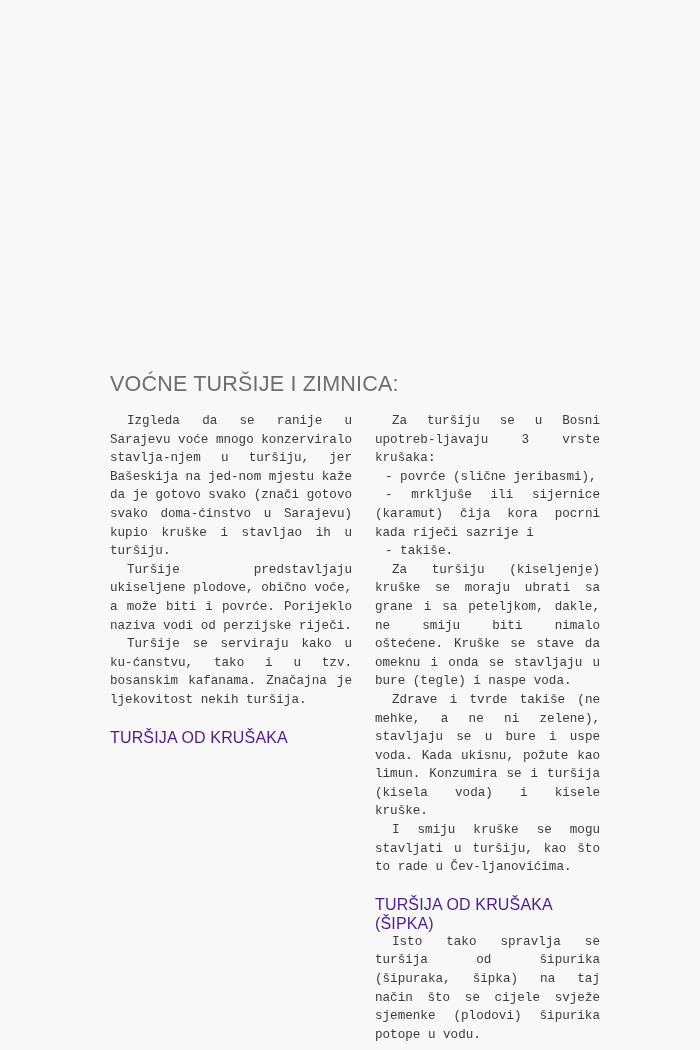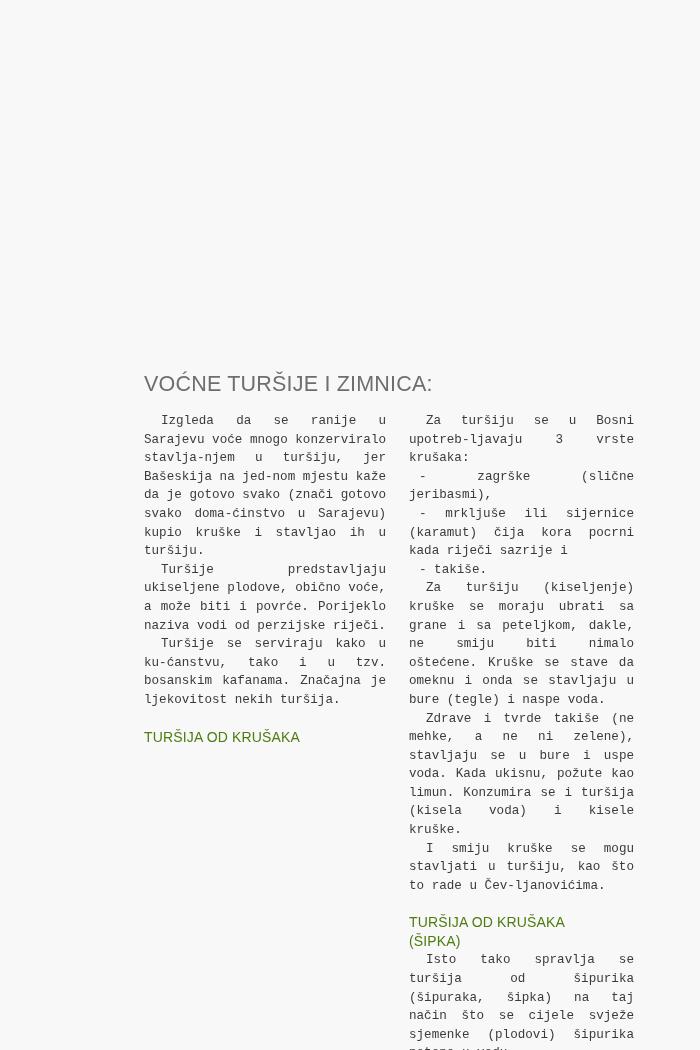--- a/index.html
+++ b/index.html
@@ -31,21 +31,20 @@
       radial-gradient(circle at 88% 72%, rgba(0,0,0,0.012) 0 1px, transparent 1.6px),
       radial-gradient(circle at 9%  88%, rgba(0,0,0,0.010) 0 1px, transparent 1.6px),
       radial-gradient(circle at 60% 95%, rgba(0,0,0,0.010) 0 1px, transparent 1.6px);
     background-size: 180px 210px, 240px 260px, 200px 190px, 170px 230px, 260px 200px, 190px 180px, 220px 240px;
     opacity: 0.9;
   }
 
   .page {
     position: absolute;
     inset: 0;
-    margin-left: 34px;
   }
 
   .page-title {
     position: absolute;
     left: 110px;
     top: 358px;
     font-size: 21.5px;
     font-weight: 400;
     letter-spacing: 0.2px;
     color: #6e6e6e;
@@ -77,25 +76,25 @@
     font-family: Liberation Mono, monospace;
   }
 
   
   .col p.dash-item {
     text-indent: 10px;
   }
 
   .section-heading {
     margin: 0;
-    font-size: 14px;
+    font-size: 16px;
     font-weight: 400;
     line-height: 19px;
     letter-spacing: 0.15px;
-    color: #4d7c0f;
+    color: #4c1d95;
     text-align: left;
   }
 
   .sp-before-heading { margin-top: 18px; }
   .sp-after-heading  { margin-top: 14px; }
 </style>
 </head>
 <body>
 
 <div class="paper-noise"></div>
@@ -116,21 +115,21 @@
 
       <h2 class="section-heading sp-before-heading">TURŠIJA OD KRUŠAKA</h2>
 
 
     </div>
 
     <div class="col col-right">
 
       <p>Za turšiju se u Bosni upotreb-ljavaju 3 vrste krušaka:</p>
 
-      <p class="dash-item">- zagrške (slične jeribasmi),</p>
+      <p class="dash-item">- povrće (slične jeribasmi),</p>
 
       <p class="dash-item">- mrkljuše ili sijernice (karamut) čija kora pocrni kada riječi sazrije i</p>
 
       <p class="dash-item">- takiše.</p>
 
       <p>Za turšiju (kiseljenje) kruške se moraju ubrati sa grane i sa peteljkom, dakle, ne smiju biti nimalo oštećene. Kruške se stave da omeknu i onda se stavljaju u bure (tegle) i naspe voda.</p>
 
       <p>Zdrave i tvrde takiše (ne mehke, a ne ni zelene), stavljaju se u bure i uspe voda. Kada ukisnu, požute kao limun. Konzumira se i turšija (kisela voda) i kisele kruške.</p>
 
       <p>I smiju kruške se mogu stavljati u turšiju, kao što to rade u Čev-ljanovićima.</p>

